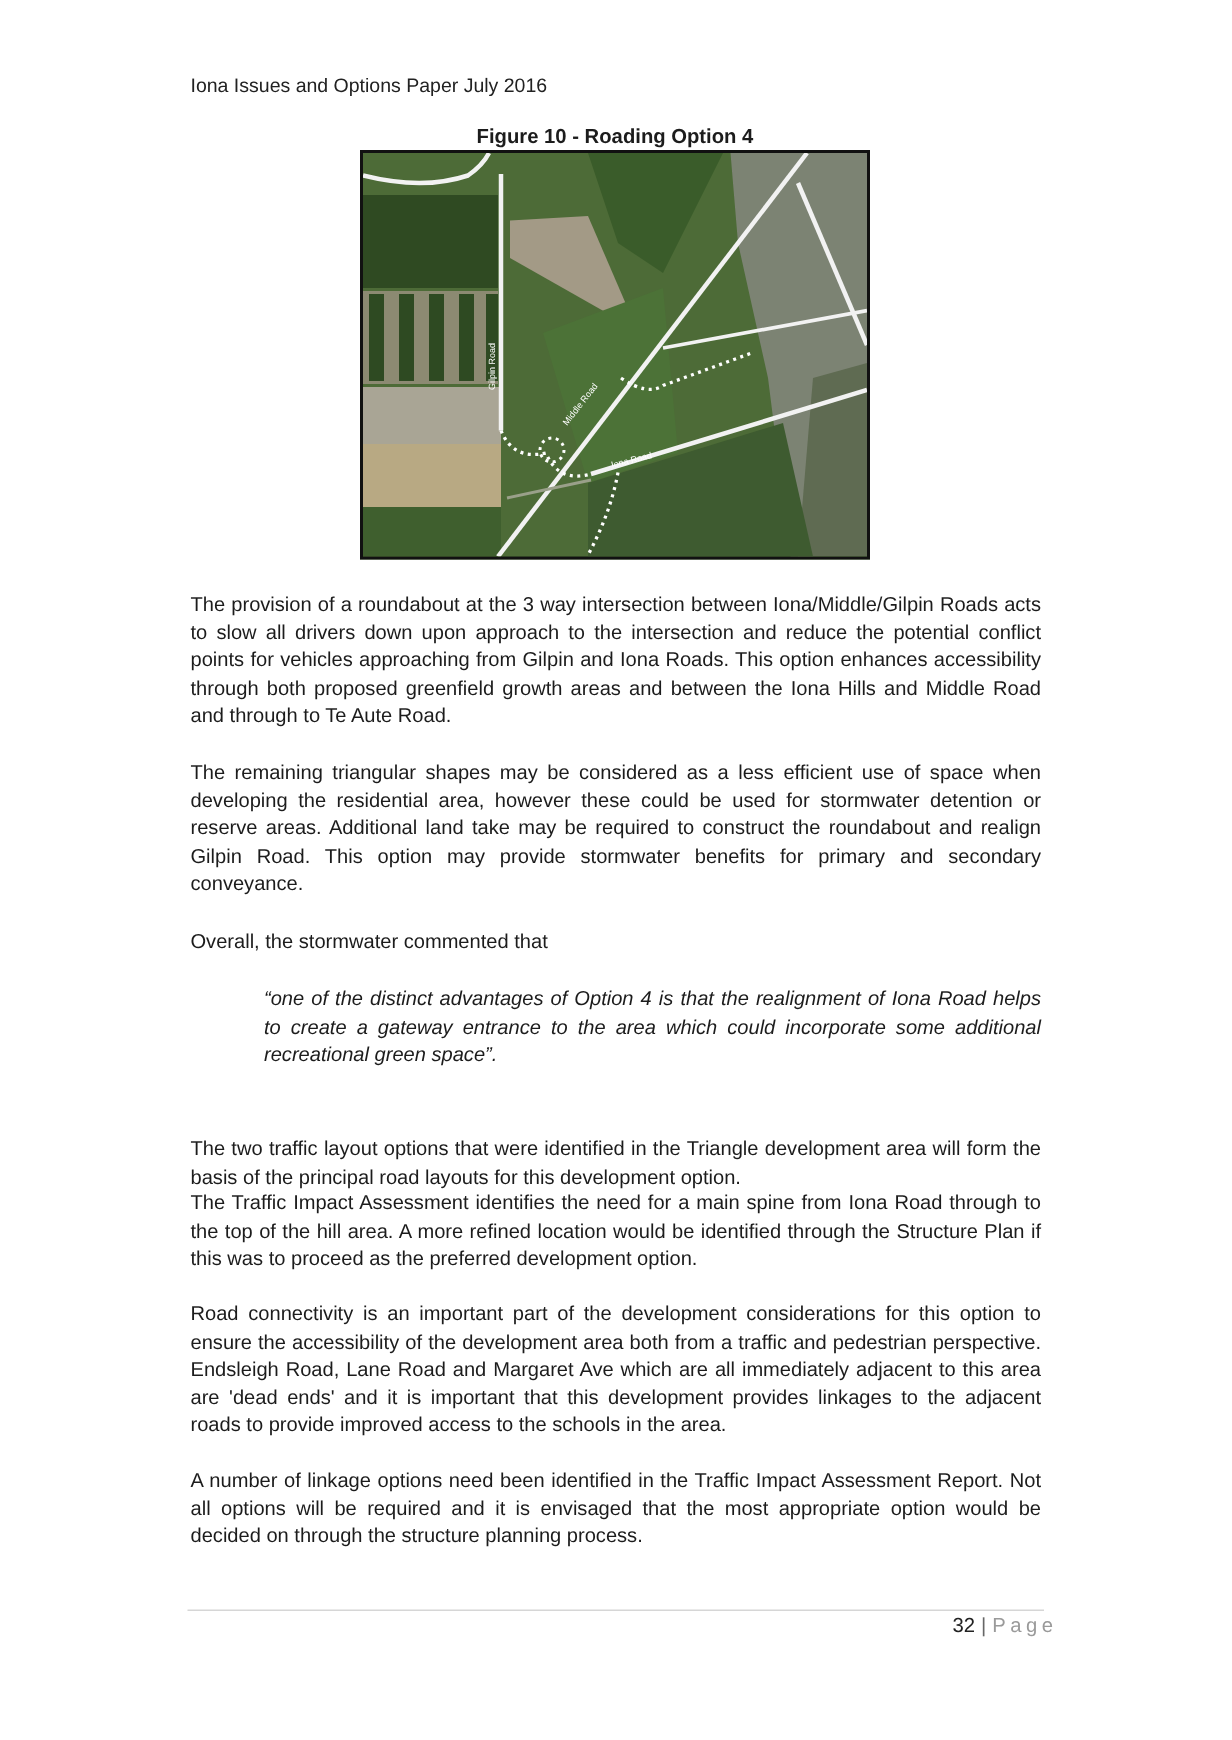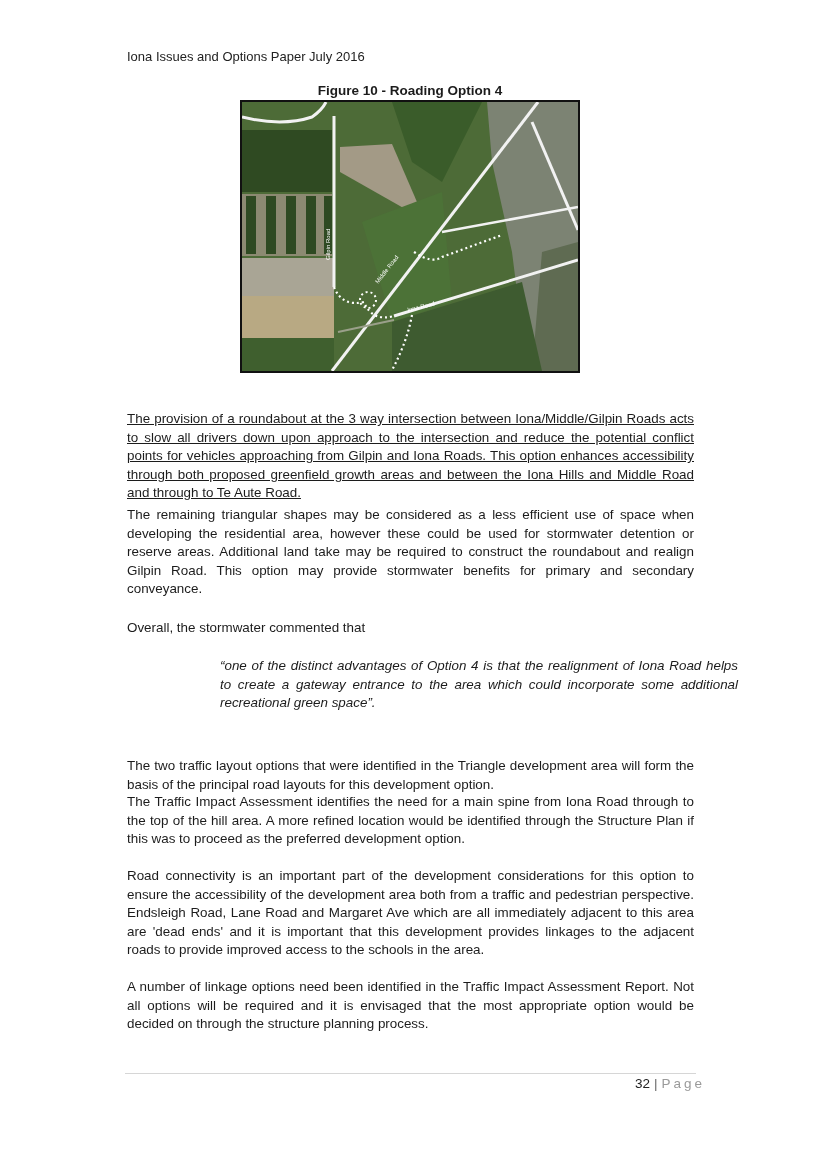--- a/index.html
+++ b/index.html
@@ -7,21 +7,21 @@
          font-family: "Liberation Sans", sans-serif; color: #1c1c1c; }
   .header { position: absolute; left: 127px; top: 49px; font-size: 13px; color: #222; }
   .fig-title { position: absolute; left: 240px; width: 340px; top: 83px; text-align: center;
                font-weight: bold; font-size: 13.5px; }
   .map { position: absolute; left: 240px; top: 100px; width: 340px; height: 273px;
          border: 2px solid #111; box-sizing: border-box; overflow: hidden; background: #4a6a35; }
   .map svg { display: block; }
   .body-text { position: absolute; left: 127px; width: 567px; font-size: 13.4px; line-height: 18.6px;
                text-align: justify; }
   .body-text p { margin: 0; }
-  .quote { font-style: italic; margin-left: 44px; }
+  .quote { font-style: italic; }
   .footer-rule { position: absolute; left: 125px; width: 571px; top: 1073px; height: 1px; background: #d6d6d6; }
   .page-num { position: absolute; right: 116px; top: 1076px; font-size: 13.5px; color: #222; }
   .page-num .sep { color: #666; margin: 0 4px; }
   .page-num .word { color: #9a9a9a; letter-spacing: 3px; }
 </style>
 </head>
 <body>
 
 <div class="header">Iona Issues and Options Paper July 2016</div>
 
@@ -64,21 +64,21 @@
     <path d="M172,150 Q190,162 200,155 L260,133" stroke="#ffffff" stroke-width="2.2" stroke-dasharray="2,3" fill="none"></path>
     <path d="M170,213 Q165,240 150,268" stroke="#ffffff" stroke-width="2.2" stroke-dasharray="2,3" fill="none"></path>
     <circle cx="126" cy="198" r="8" stroke="#ffffff" stroke-width="2" stroke-dasharray="2,3" fill="none"></circle>
 
     <text x="0" y="0" transform="translate(88,158) rotate(-90)" font-size="6" fill="#ffffff" font-family="Liberation Sans, sans-serif">Gilpin Road</text>
     <text x="0" y="0" transform="translate(136,182) rotate(-52)" font-size="6" fill="#ffffff" font-family="Liberation Sans, sans-serif">Middle Road</text>
     <text x="0" y="0" transform="translate(166,210) rotate(-14)" font-size="6" fill="#ffffff" font-family="Liberation Sans, sans-serif">Iona Road</text>
   </svg>
 </div>
 
-<div class="body-text" style="top:410px;text-decoration:underline;">
+<div class="body-text" style="top:394px;">
     <p>The provision of a roundabout at the 3 way intersection between Iona/Middle/Gilpin Roads acts to slow all drivers down upon approach to the intersection and reduce the potential conflict points for vehicles approaching from Gilpin and Iona Roads.  This option enhances accessibility through both proposed greenfield growth areas and between the Iona Hills and Middle Road and through to Te Aute Road.</p>
   </div>
 <div class="body-text" style="top:506px;">
     <p>The remaining triangular shapes may be considered as a less efficient use of space when developing the residential area, however these could be used for stormwater detention or reserve areas.  Additional land take may be required to construct the roundabout and realign Gilpin Road.  This option may provide stormwater benefits for primary and secondary conveyance.</p>
   </div>
 <div class="body-text" style="top:619px;">
     <p>Overall, the stormwater commented that</p>
   </div>
 <div class="body-text quote" style="top:657px; left:176px; width:518px;">
     <p>“one of the distinct advantages of Option 4 is that the realignment of Iona Road helps to create a gateway entrance to the area which could incorporate some additional recreational green space”.</p>

